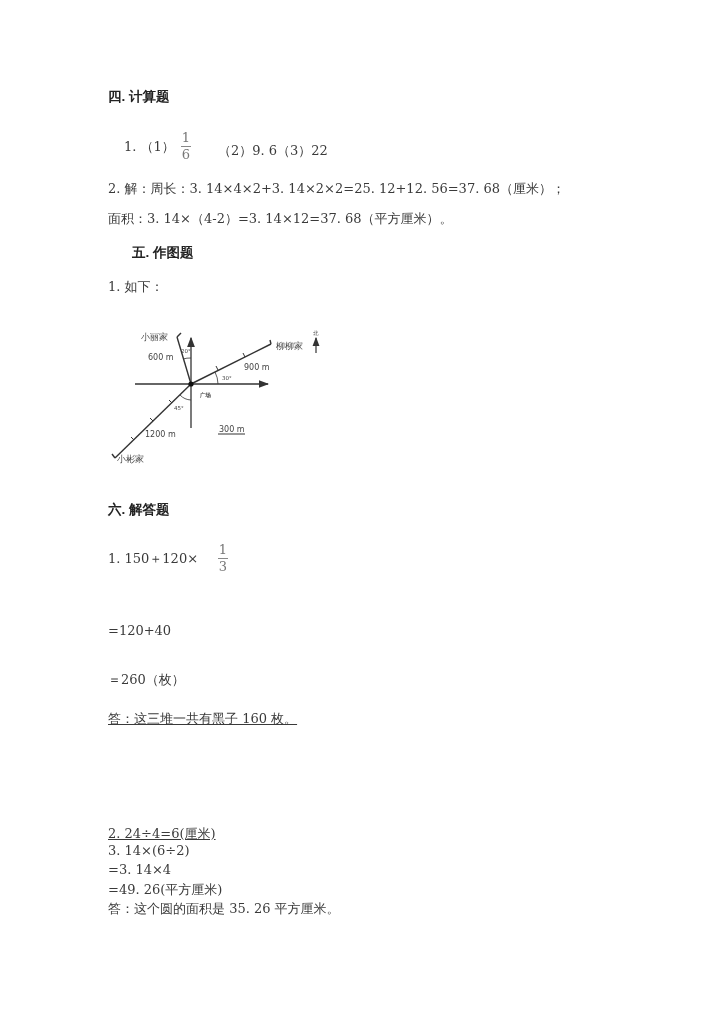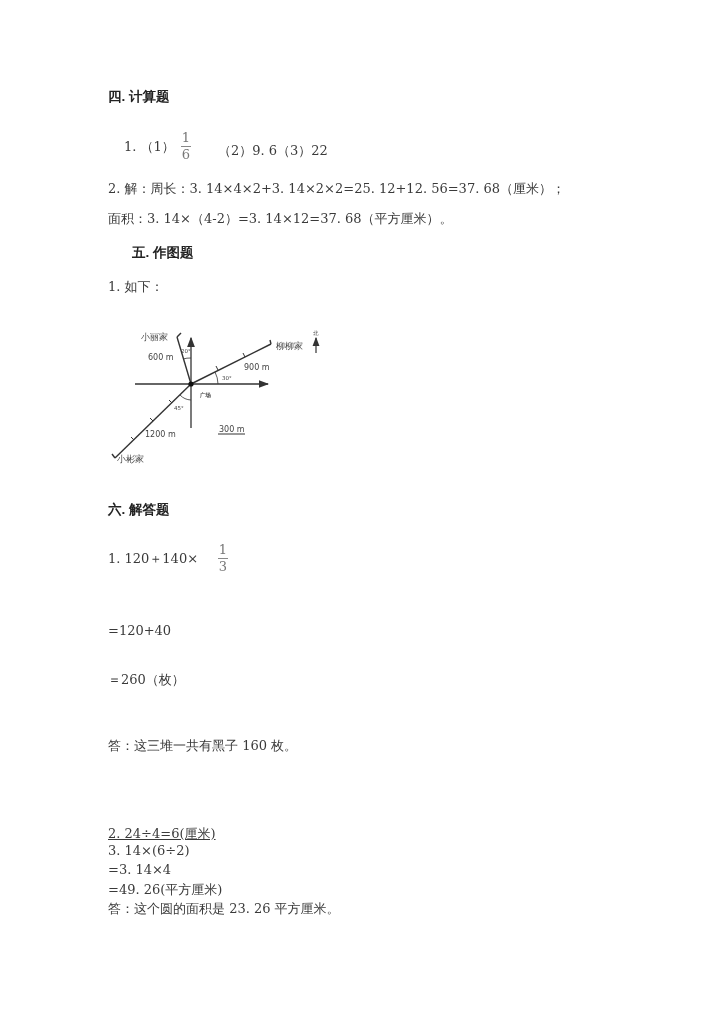--- a/index.html
+++ b/index.html
@@ -78,29 +78,29 @@
   <text x="313" y="335" font-size="5.5" fill="#444">北</text>
   <text x="200" y="397" font-size="5.5" fill="#444" font-weight="bold">广场</text>
   <text x="174" y="410" font-size="5.5" fill="#444">45°</text>
   <text x="145" y="437" font-size="8" fill="#444">1200 m</text>
   <text x="219" y="432" font-size="8" fill="#444">300 m</text>
   <text x="117" y="462" font-size="9" fill="#444">小彬家</text>
 </svg>
 
 <div class="abs heading" style="left:108px;top:501px;">六. 解答题</div>
 
-<div class="abs line" style="left:108px;top:550px;">1. 120＋140×</div>
+<div class="abs line" style="left:108px;top:550px;">1. 150＋120×</div>
 <div class="frac" style="left:218px;top:543px;">
   <span>1</span>
   <span class="bar"></span>
   <span>3</span>
 </div>
 
 <div class="abs line" style="left:108px;top:604px;margin-top:19px;">=120+40</div>
 <div class="abs line" style="left:108px;top:671px;">＝260（枚）</div>
-<div class="abs line" style="left:108px;top:737px;">答：这三堆一共有黑子 160 枚。</div>
+<div class="abs line" style="left:108px;top:710px;text-decoration:underline;">答：这三堆一共有黑子 160 枚。</div>
 
 <div class="abs line" style="left:108px;top:825px;text-decoration:underline;">2. 24÷4=6(厘米)</div>
 
 <div class="abs line" style="left:108px;top:843px;">3. 14×(6÷2)</div>
 <div class="abs line" style="left:108px;top:862px;">=3. 14×4</div>
 <div class="abs line" style="left:108px;top:881px;">=49. 26(平方厘米)</div>
-<div class="abs line" style="left:108px;top:900px;">答：这个圆的面积是 23. 26 平方厘米。</div>
+<div class="abs line" style="left:108px;top:900px;">答：这个圆的面积是 35. 26 平方厘米。</div>
 
 </body></html>

